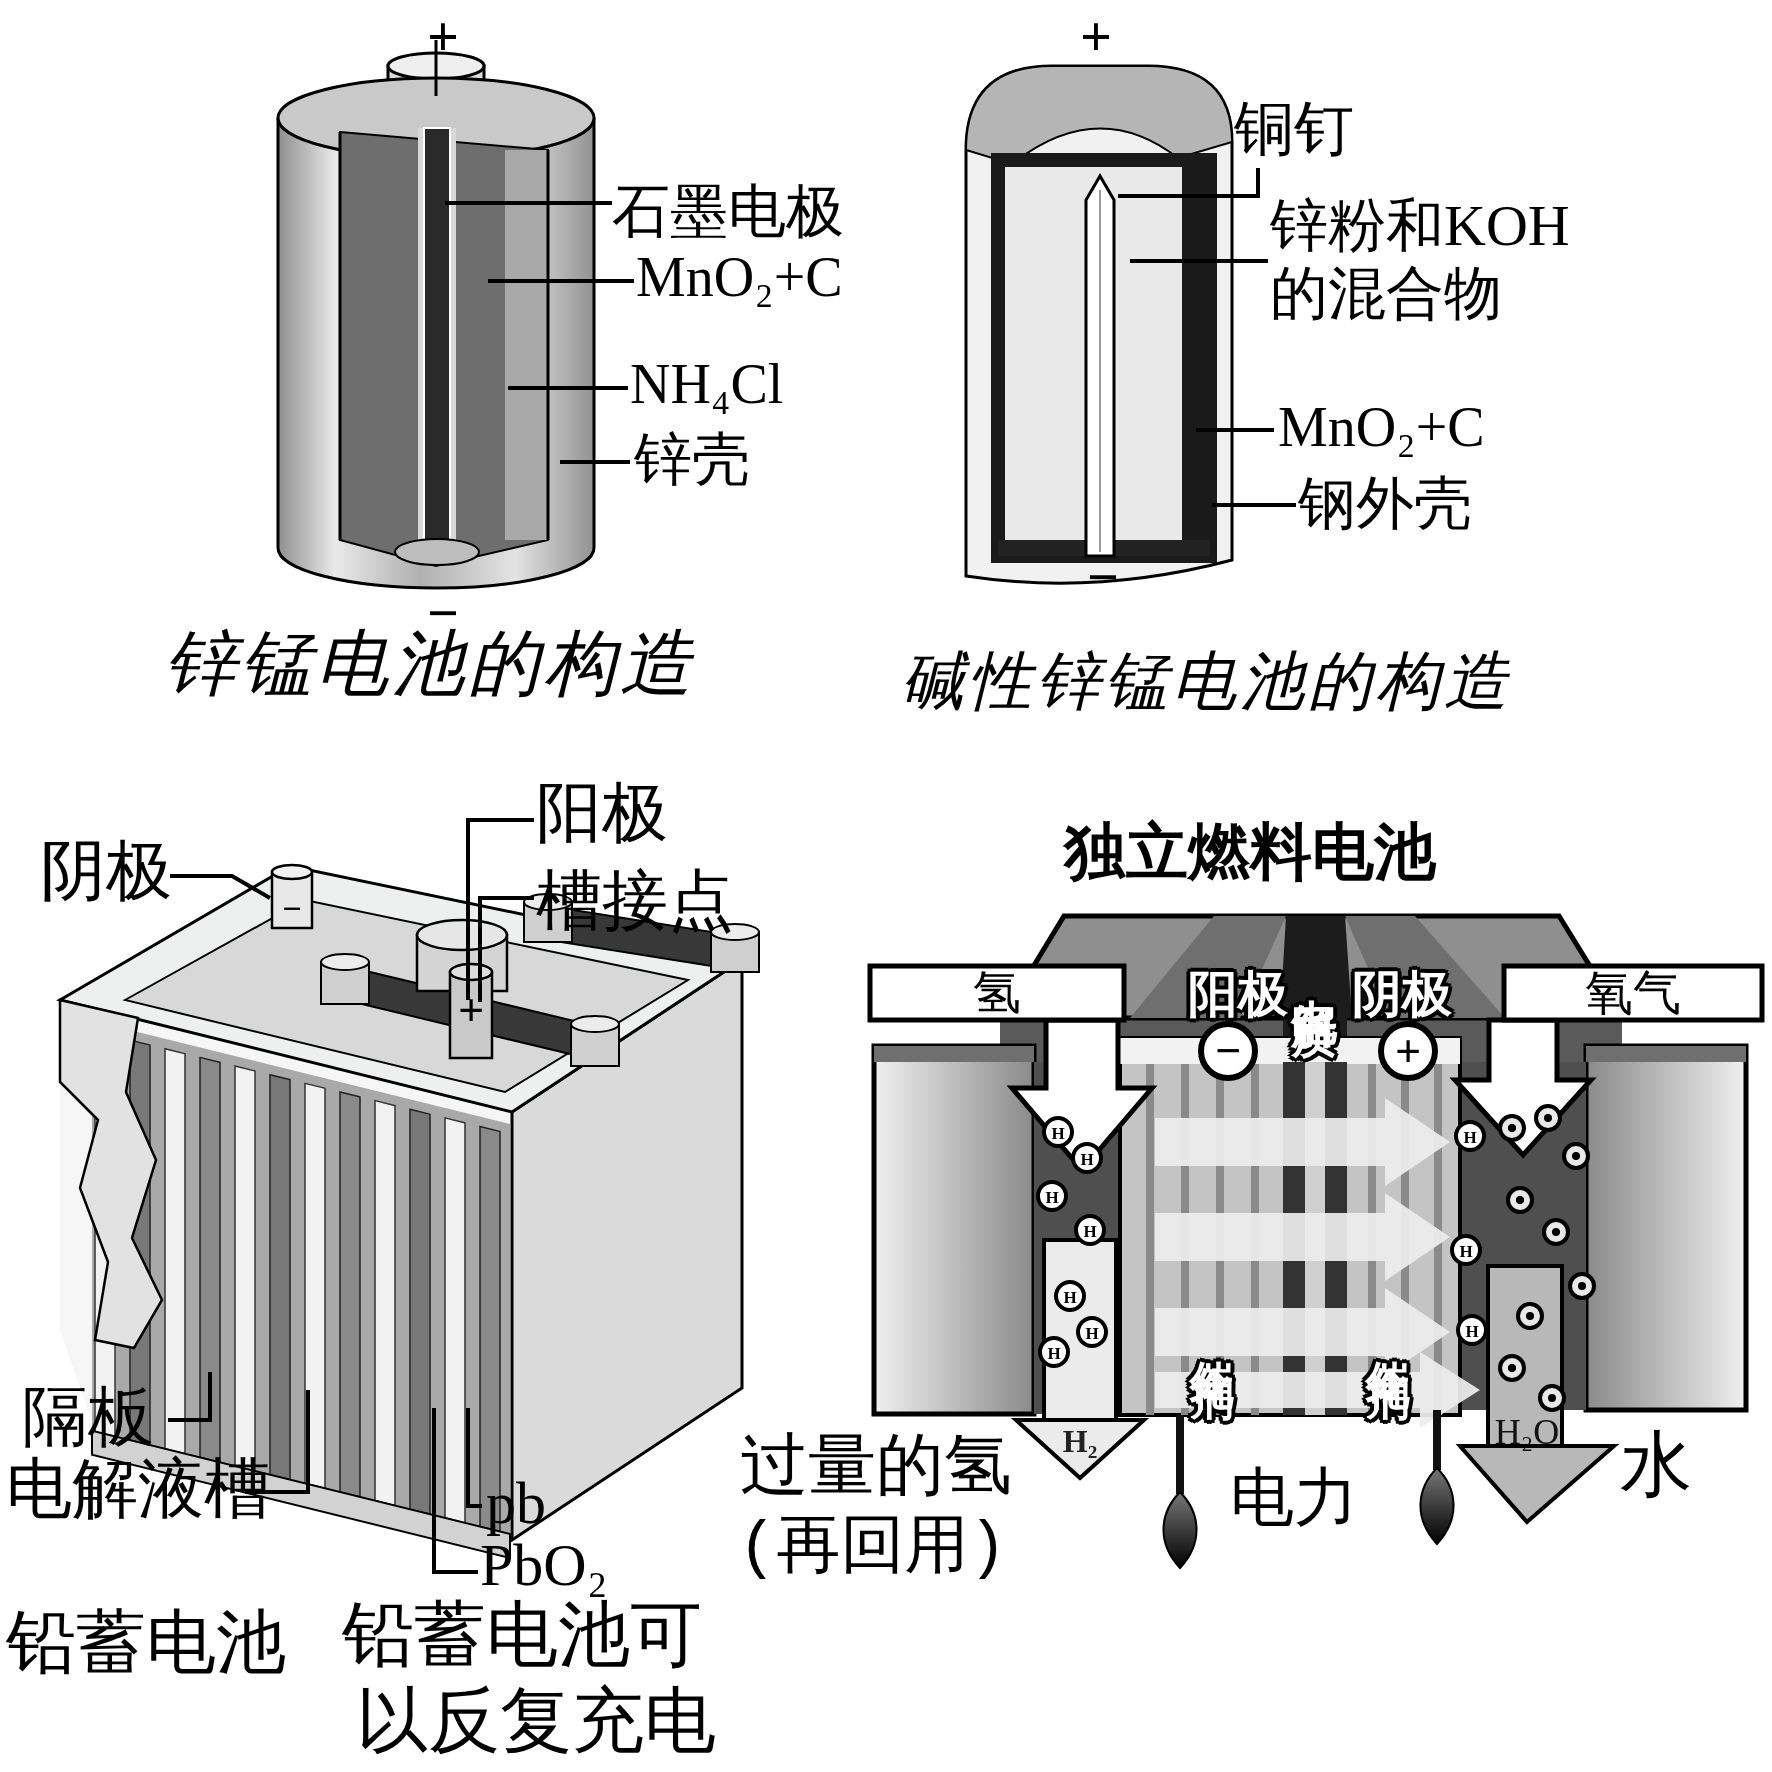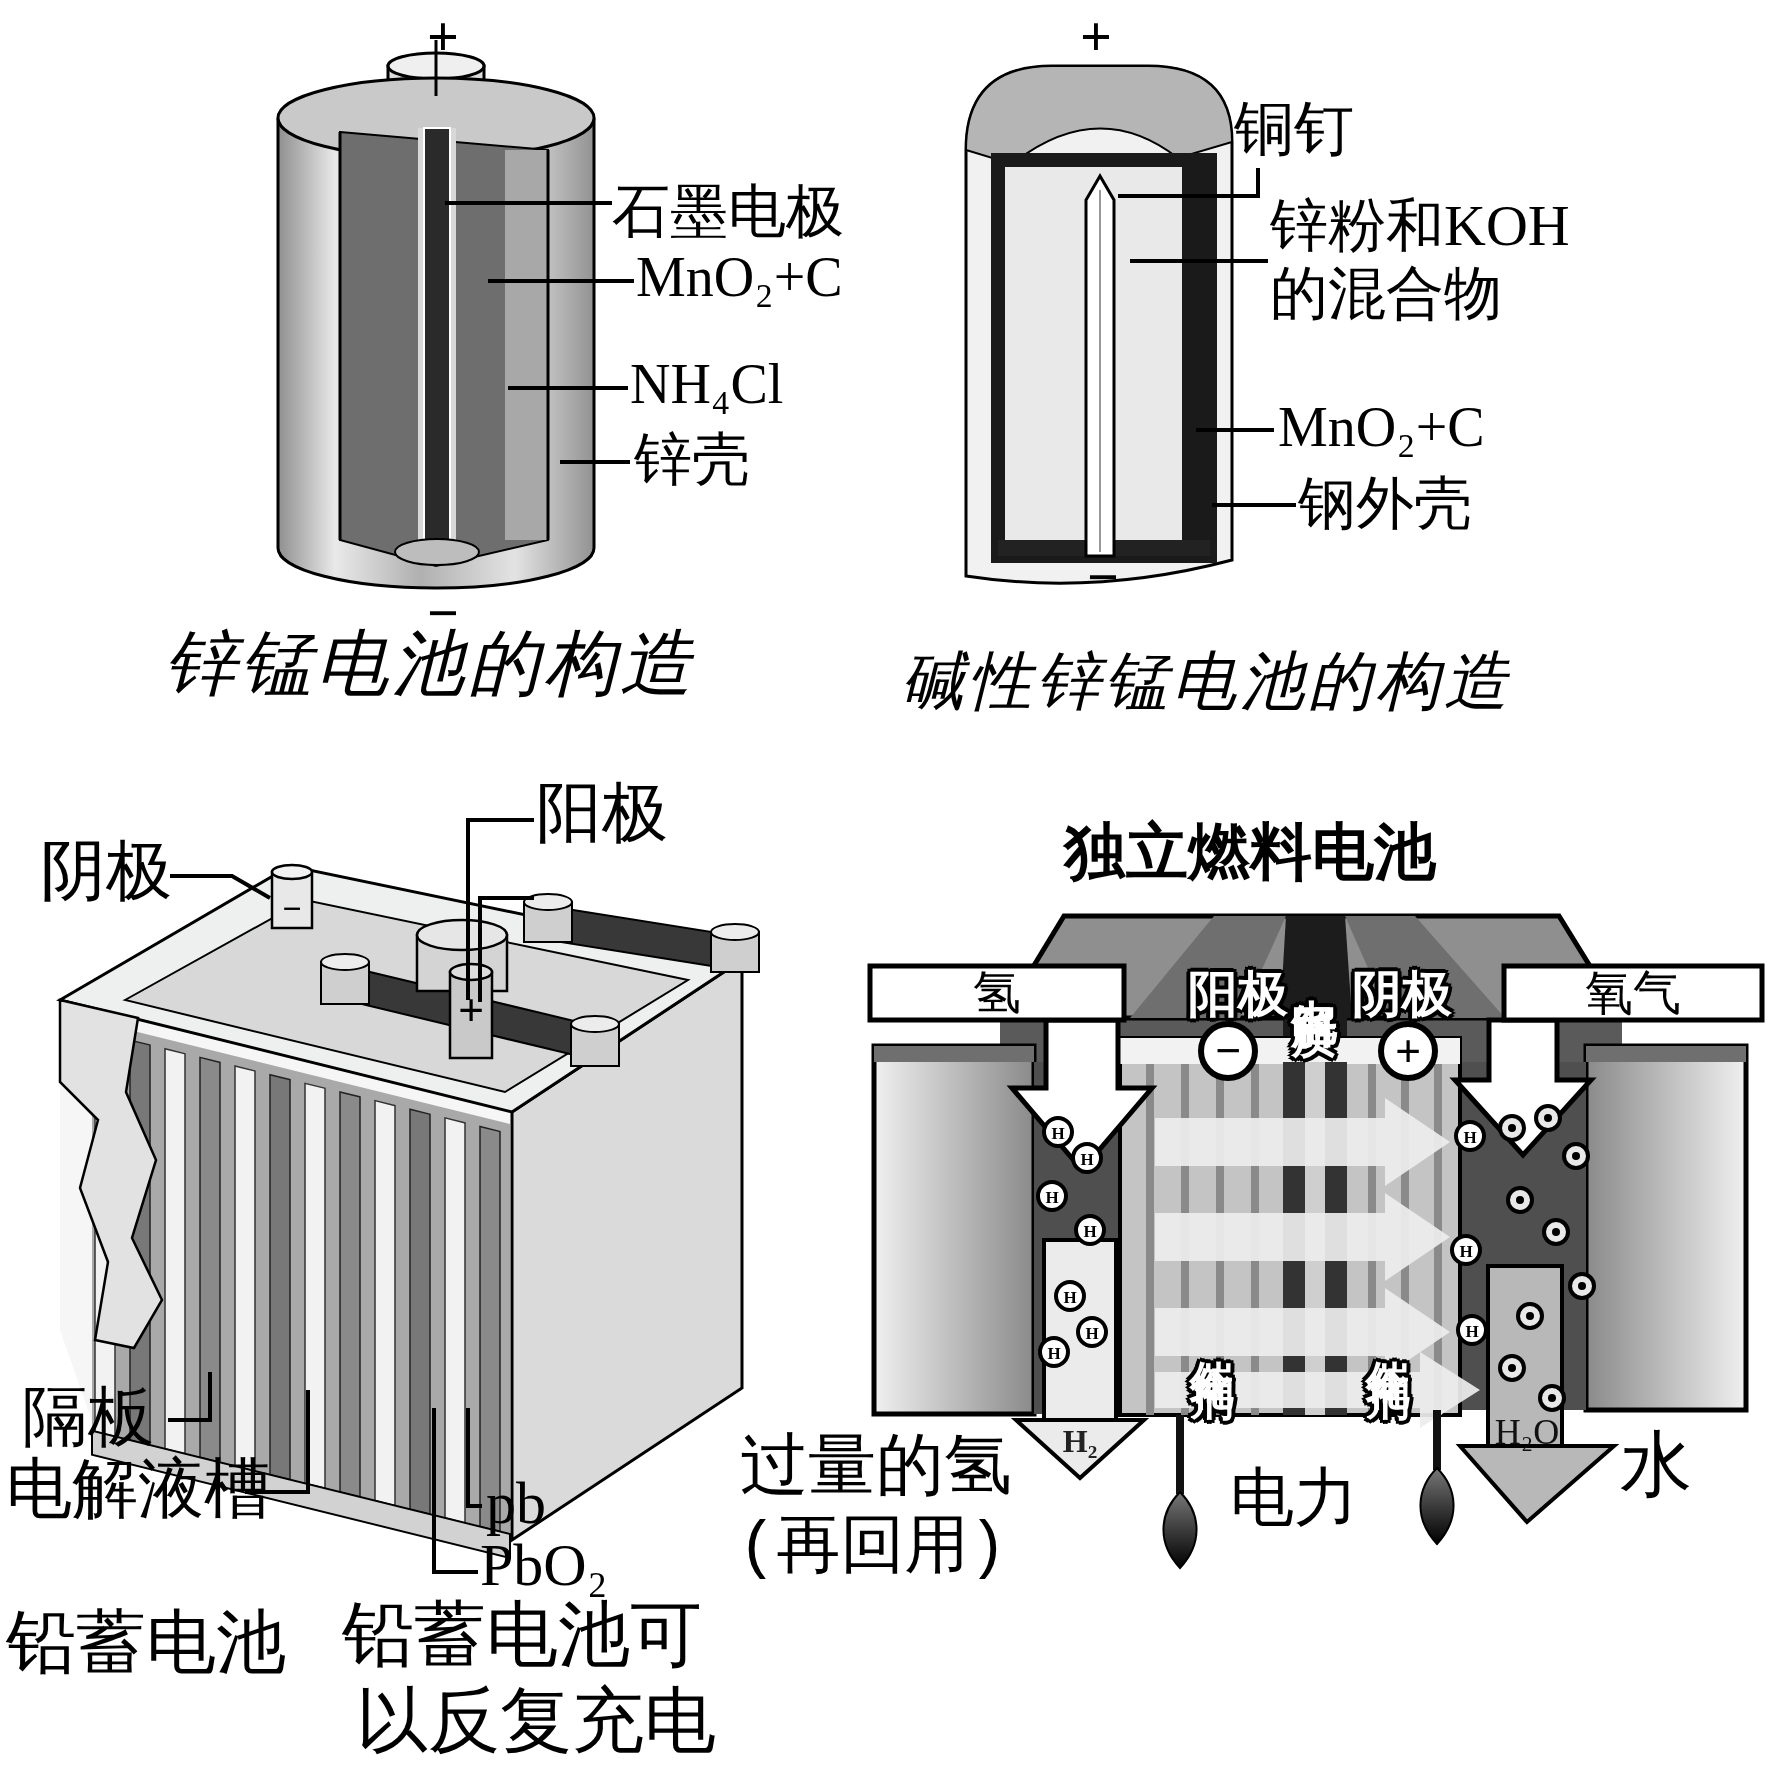--- a/index.html
+++ b/index.html
@@ -264,20 +264,21 @@
 <div class="lbl" style="left:1234px;top:98px;font-size:60px;">铜钉</div>
 <div class="lbl" style="left:1270px;top:196px;font-size:58px;">锌粉和KOH</div>
 <div class="lbl" style="left:1270px;top:264px;font-size:58px;">的混合物</div>
 <div class="lbl" style="left:1278px;top:398px;font-size:56px;">MnO₂+C</div>
 <div class="lbl" style="left:1298px;top:474px;font-size:58px;">钢外壳</div>
 <div class="lbl bold ctr" style="left:1073px;top:548px;width:60px;font-size:56px;">−</div>
 <div class="lbl cap ctr" style="left:846px;top:648px;width:720px;font-size:64px;">碱性锌锰电池的构造</div>
 
 <div class="lbl" style="left:40px;top:836px;font-size:66px;">阴极</div>
 <div class="lbl" style="left:536px;top:778px;font-size:66px;">阳极</div>
+<div class="lbl" style="left:536px;top:866px;font-size:66px;">槽接点</div>
 <div class="lbl" style="left:22px;top:1382px;font-size:66px;">隔板</div>
 <div class="lbl" style="left:6px;top:1454px;font-size:66px;">电解液槽</div>
 <div class="lbl" style="left:486px;top:1472px;font-size:60px;">pb</div>
 <div class="lbl" style="left:480px;top:1534px;font-size:60px;">PbO₂</div>
 <div class="lbl" style="left:6px;top:1606px;font-size:70px;">铅蓄电池</div>
 <div class="lbl" style="left:356px;top:1684px;font-size:72px;">以反复充电</div>
 <div class="lbl" style="left:342px;top:1598px;font-size:72px;">铅蓄电池可</div>
 
 <div class="lbl bold ctr" style="left:1040px;top:820px;width:420px;font-size:62px;">独立燃料电池</div>
 <div class="lbl ctr" style="left:880px;top:968px;width:234px;font-size:48px;">氢</div>

